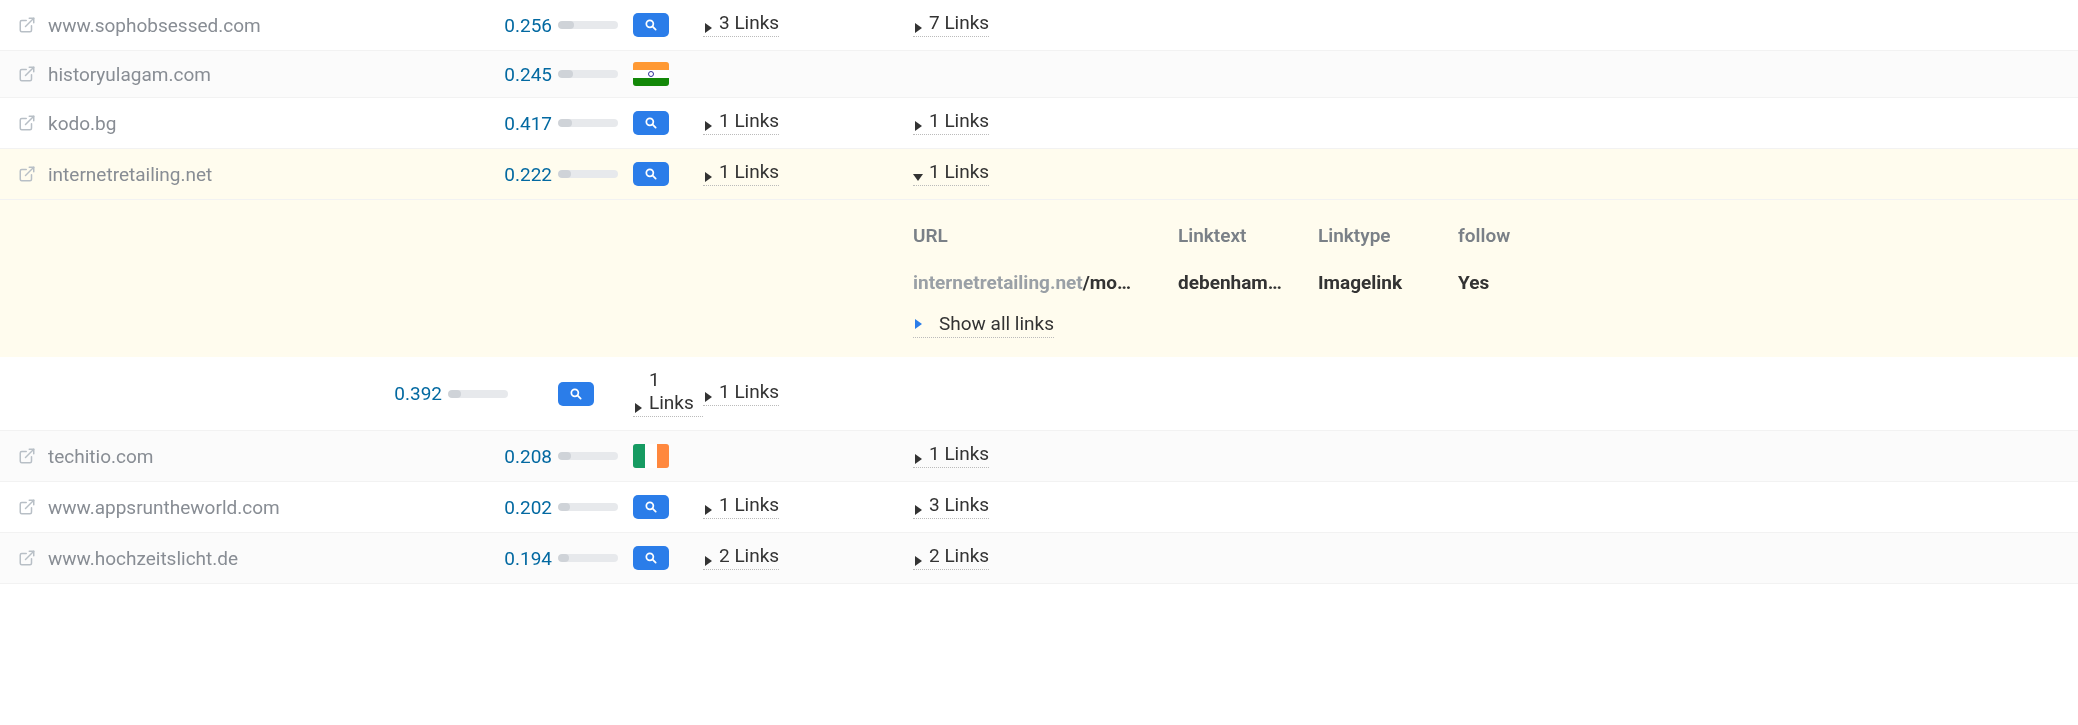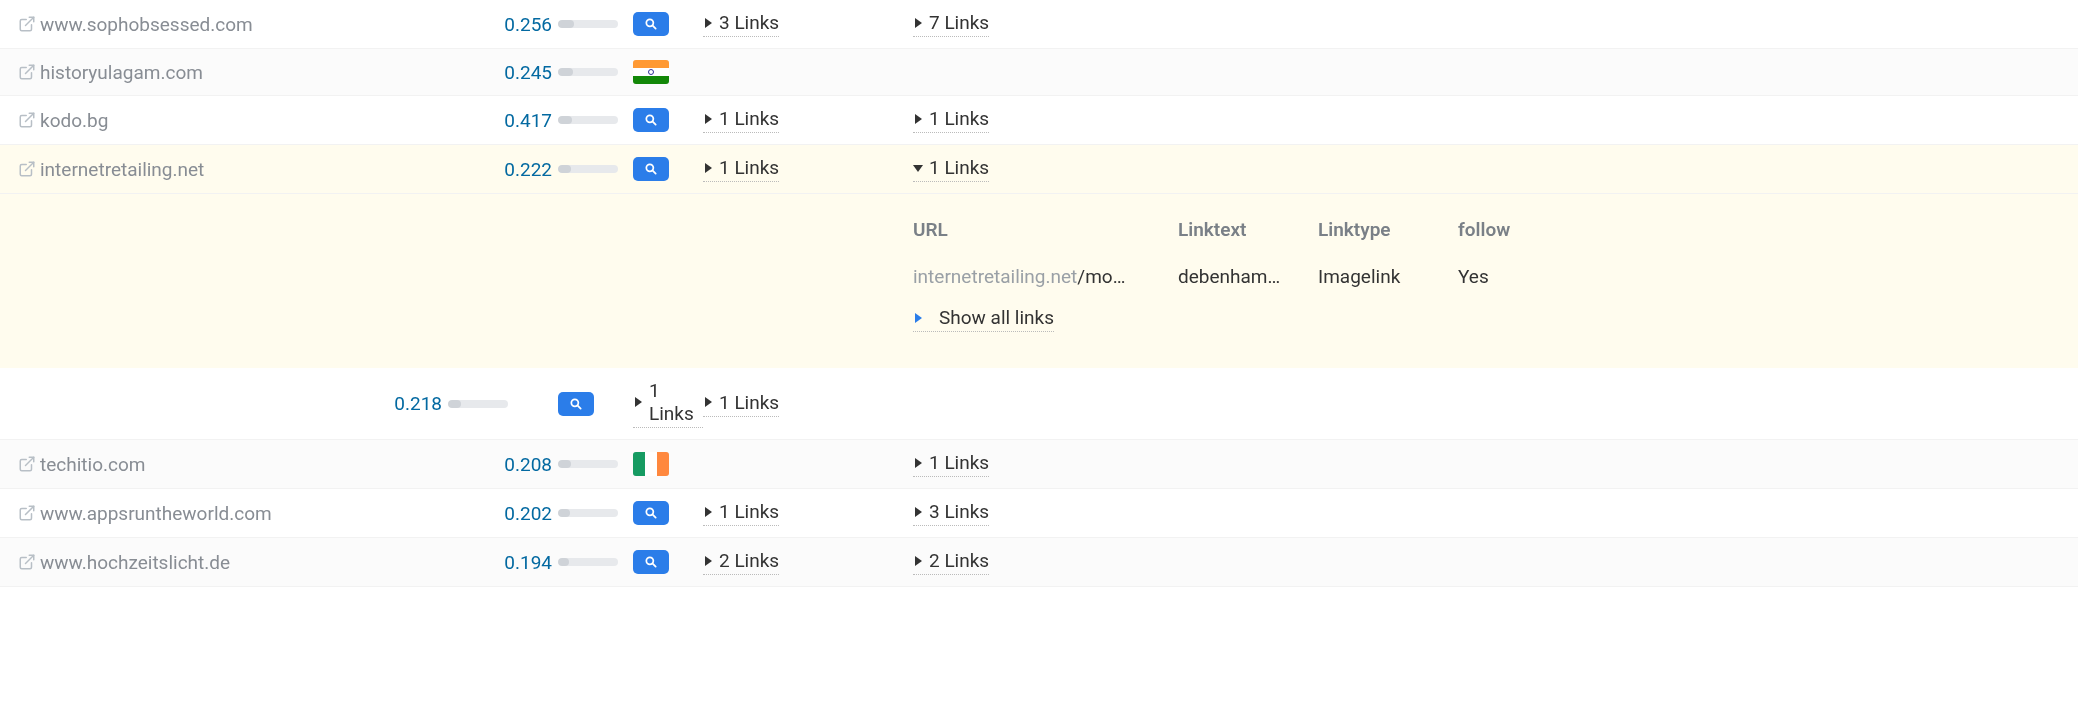--- a/index.html
+++ b/index.html
@@ -1,42 +1,42 @@
 <!DOCTYPE html>
 <html><head>
 <meta charset="utf-8">
 <style>
   * { box-sizing: border-box; margin: 0; padding: 0; }
   html, body { font-family: -apple-system, BlinkMacSystemFont, "Segoe UI", Roboto, Arial, sans-serif; font-size: 18.5px; color: #333; background:#fff; }
   .table { width: 100%; }
   .row { display: grid; grid-template-columns: 430px 110px 75px 70px 210px 1fr; align-items: center; padding: 11px 18px; border-bottom: 1px solid #f2f2f2; }
   .row.alt { background: #fbfbfb; }
   .row.expanded { background: #fffcee; }
-  .domain-cell { display:flex; align-items:center; gap:4px; }
+  .domain-cell { display:flex; align-items:center; gap:12px; }
   .ext-icon { width:18px; height:18px; color:#b8bfc6; flex:0 0 18px; }
   .domain-text { color:#888d94; font-size:19px; }
   .score { text-align:right; font-size:19px; color:#0369a1; padding-right:6px; }
   .bar-wrap { display:flex; align-items:center; }
   .bar { width:60px; height:8px; border-radius:4px; background:#e7e9ec; position:relative; overflow:hidden; }
   .bar-fill { position:absolute; top:0; left:0; height:100%; background:#cfd3d8; border-radius:4px; }
   .badge-cell { display:flex; align-items:center; }
   .search-badge { width:36px; height:24px; background:#2b7de9; border-radius:5px; display:flex; align-items:center; justify-content:center; cursor:pointer; }
   .search-badge svg { width:14px; height:14px; stroke:#fff; }
   .flag { width:36px; height:24px; border-radius:3px; overflow:hidden; display:block; box-shadow: inset 0 0 0 1px rgba(0,0,0,0.08); }
   .links-cell { }
-  .links-toggle { display:inline-flex; align-items:center; gap:6px; cursor:pointer; border-bottom:1px dotted #bbb; padding-bottom:2px; }
+  .links-toggle { display:inline-flex; align-items:flex-end; gap:6px; cursor:pointer; border-bottom:1px dotted #bbb; padding-bottom:2px; }
   .links-toggle.open .caret svg { transform: rotate(90deg); }
   .caret { display:inline-flex; }
   .caret svg { width:10px; height:12px; fill:#333; transition:transform .1s; }
   .links-text { font-size:19px; color:#333; }
 
-  .details { background:#fffcee; padding: 10px 18px 36px 18px; }
+  .details { background:#fffcee; padding: 10px 18px 19px 18px; }
   .details-inner { margin-left: 895px; }
   .details-header { display:grid; grid-template-columns: 265px 140px 140px 80px; color:#7a8087; font-weight:600; font-size:19px; padding: 14px 0 18px; }
-  .details-row { display:grid; grid-template-columns: 265px 140px 140px 80px; font-size:19px; padding: 6px 0 18px; }
+  .details-row { display:grid; grid-template-columns: 265px 140px 140px 80px; font-size:19px; padding: 6px 0 18px; font-weight: bold; }
   .details-row .url-host { color:#9aa0a6; }
   .details-row .url-path { color:#333; }
   .show-all { display:inline-flex; align-items:center; gap:16px; border-bottom:1px dotted #bbb; padding-bottom:2px; cursor:pointer; }
   .show-all .caret svg { fill:#2b7de9; }
   .show-all-text { color:#333; font-size:19px; }
   .trunc { white-space:nowrap; overflow:hidden; text-overflow:ellipsis; }
 </style>
 </head>
 <body>
 
@@ -201,21 +201,21 @@
         </div><span class="show-all">
           <span class="caret">
             <svg viewBox="0 0 10 12">
               <polygon points="2,1 9,6 2,11"></polygon>
             </svg>
           </span>
           <span class="show-all-text">Show all links</span>
         </span></div>
     </div>
     <div class="row">
-      <div class="score">0.218</div>
+      <div class="score">0.392</div>
       <div class="bar-wrap">
         <div class="bar">
           <div class="bar-fill" style="width: 22%;"></div>
         </div>
       </div>
       <div class="badge-cell">
         <div class="search-badge">
           <svg viewBox="0 0 24 24" fill="none" stroke-width="3" stroke-linecap="round">
             <circle cx="10" cy="10" r="6"></circle>
             <line x1="20" y1="20" x2="14.5" y2="14.5"></line>

